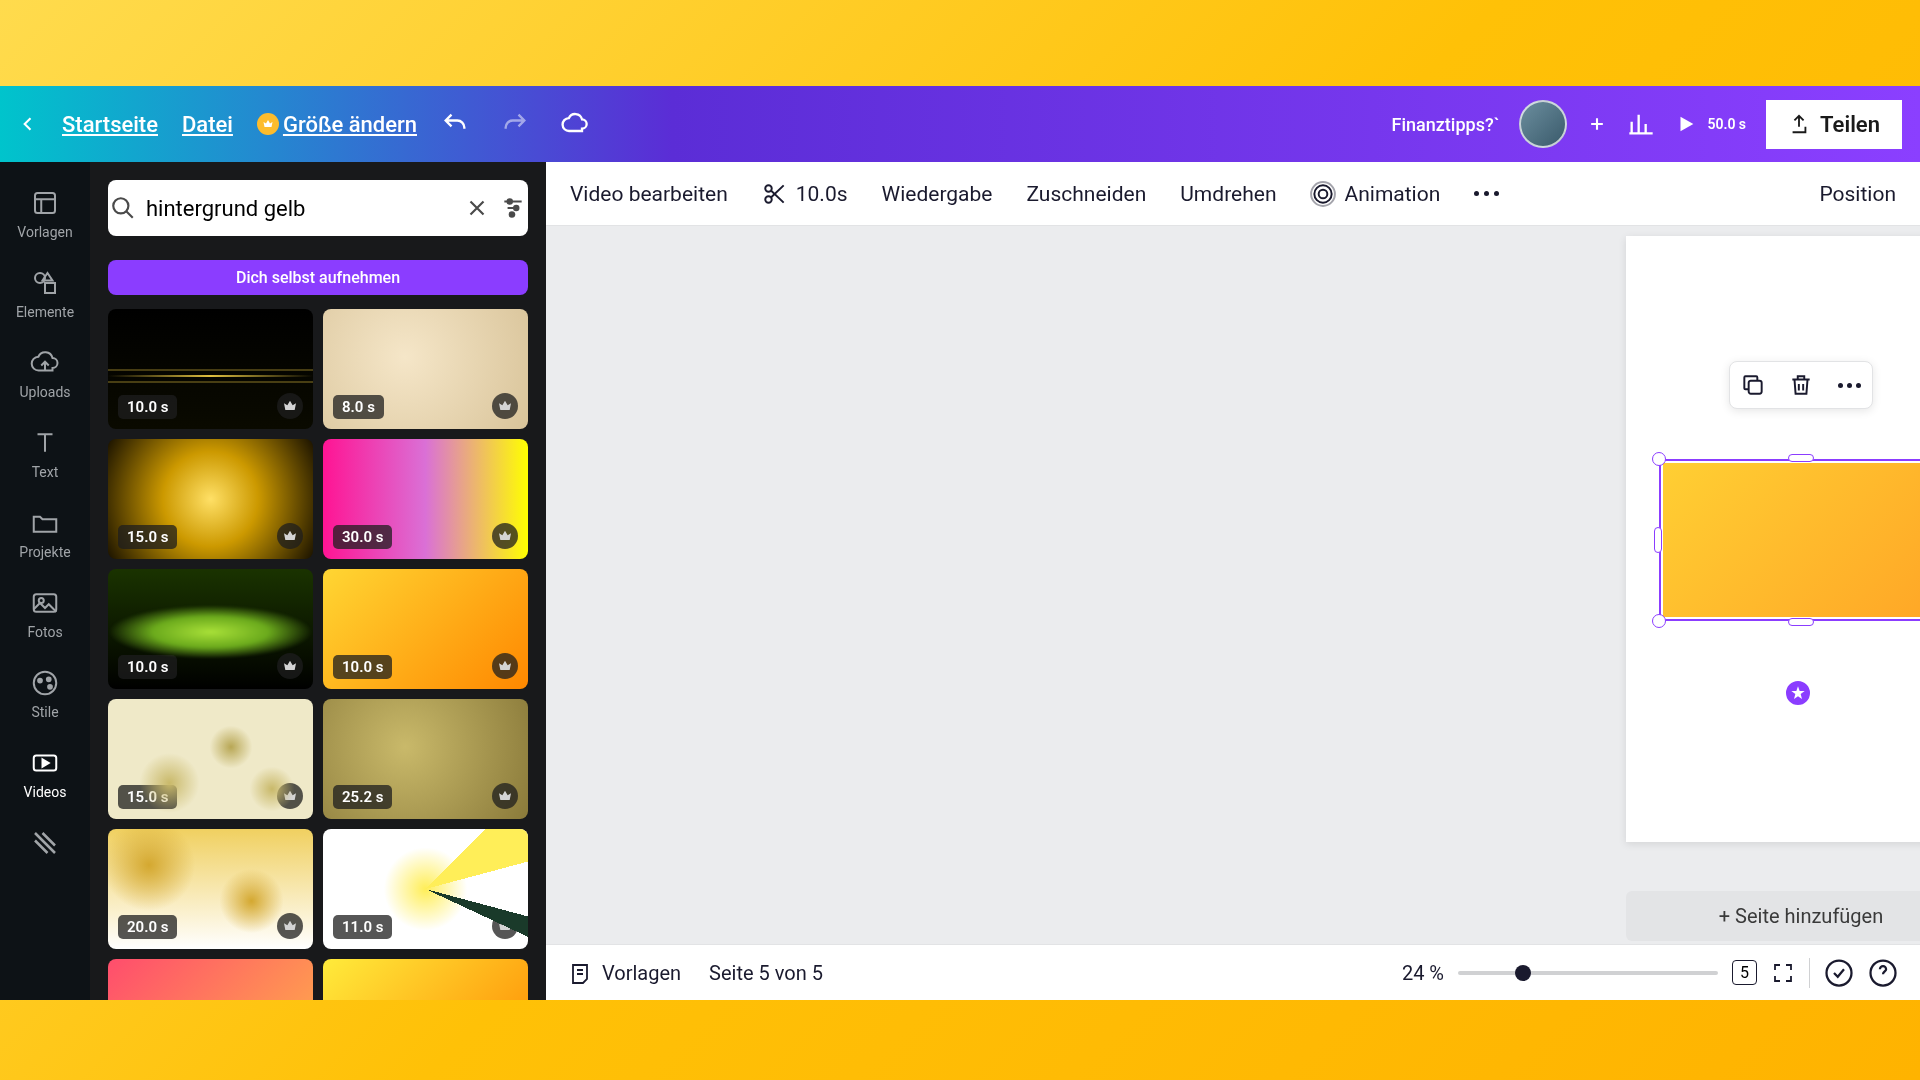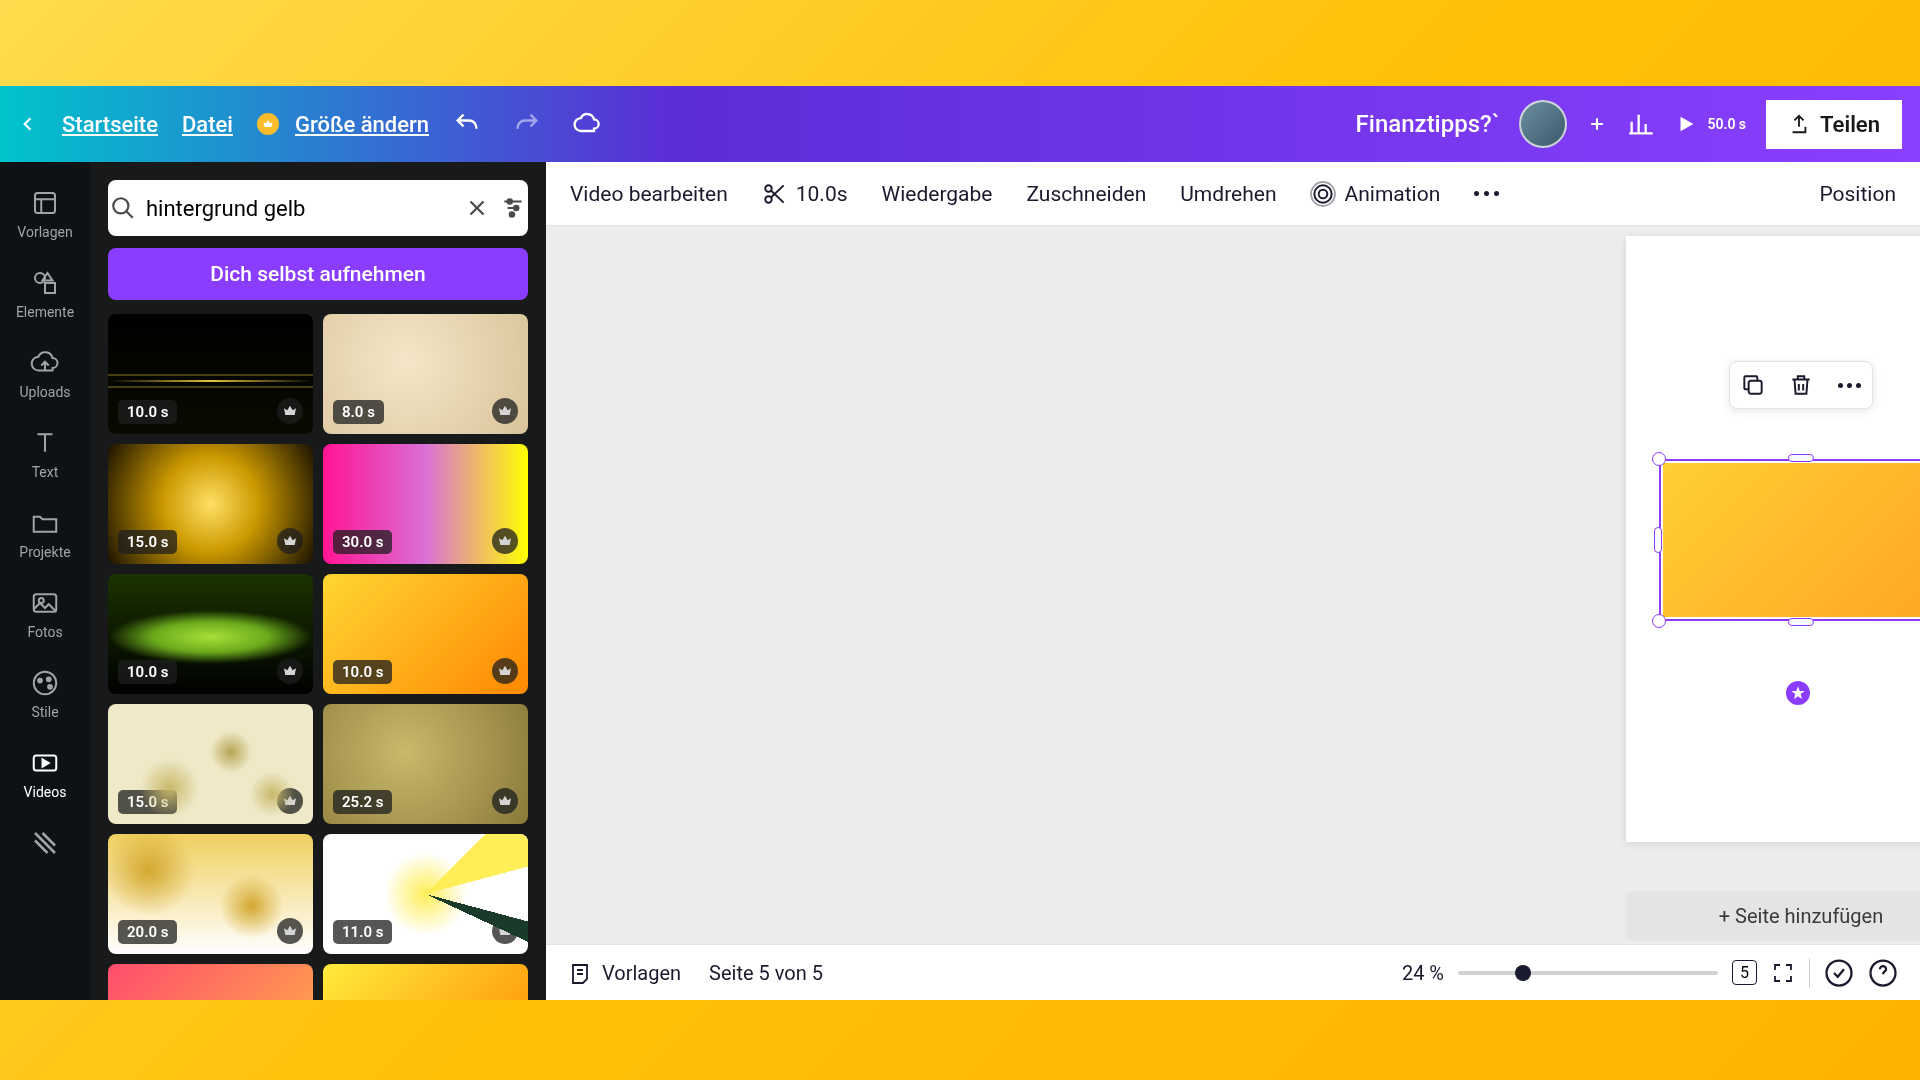--- a/index.html
+++ b/index.html
@@ -3,44 +3,44 @@
 <meta charset="utf-8">
 <style>
 * { margin: 0; padding: 0; box-sizing: border-box; font-family: -apple-system, BlinkMacSystemFont, "Segoe UI", Roboto, sans-serif; }
 body { width: 1920px; height: 1080px; overflow: hidden; background: linear-gradient(180deg, #ffd700 0%, #ffc107 100%); position: relative; }
 .outer-bg { position: absolute; inset: 0; background: linear-gradient(135deg, #ffdb4d 0%, #ffc107 50%, #ffb300 100%); }
 .app-frame { position: absolute; top: 86px; left: 0; right: 0; bottom: 80px; background: #fff; display: flex; flex-direction: column; }
 .top-header { height: 76px; background: linear-gradient(90deg, #00c4cc 0%, #5b2dd6 35%, #8b3fff 100%); display: flex; align-items: center; padding: 0 18px; color: #fff; gap: 24px; }
 .hdr-left { display: flex; align-items: center; gap: 24px; flex: 1; text-decoration: underline; }
 .back-chevron { width: 20px; height: 20px; }
 .hdr-item { font-size: 22px; font-weight: 500; cursor: pointer; }
-.resize-pill { display: flex; align-items: center; gap: 16px; }
+.resize-pill { display: flex; align-items: center; gap: 4px; }
 .crown-badge { width: 22px; height: 22px; border-radius: 50%; background: #fdbc2c; display: inline-flex; align-items: center; justify-content: center; }
 .hdr-icons { display: flex; align-items: center; gap: 32px; }
 .icn { width: 28px; height: 28px; stroke: #fff; fill: none; stroke-width: 2; }
 .hdr-right { display: flex; align-items: center; gap: 20px; }
-.project-name { font-size: 24px; font-weight: 500; }
+.project-name { font-size: 18px; font-weight: 500; }
 .avatar { width: 48px; height: 48px; border-radius: 50%; background: linear-gradient(135deg,#6b8e9e,#3a5a6b); border: 2px solid rgba(255,255,255,.7); background-size:cover; }
 .plus-circ { width: 20px; height: 20px; }
 .play-pill { display: flex; align-items: center; gap: 10px; font-size: 14px; font-weight: 600; }
 .share-btn { background: #fff; color: #1a1a1a; border-radius: 0; padding: 12px 22px; font-size: 22px; font-weight: 600; display: flex; align-items: center; gap: 10px; }
 .share-btn svg { stroke: #1a1a1a; }
 
 .main-row { flex: 1; display: flex; min-height: 0; }
 .nav-rail { width: 90px; background: #0d1216; display: flex; flex-direction: column; padding-top: 12px; }
 .rail-item { display: flex; flex-direction: column; align-items: center; gap: 6px; padding: 14px 4px; color: #a0a4a8; cursor: pointer; }
 .rail-item.active { color: #fff; }
 .rail-item svg { width: 30px; height: 30px; stroke: currentColor; fill: none; stroke-width: 1.6; }
 .rail-label { font-size: 14px; }
 
 .side-panel { width: 456px; background: #18191b; display: flex; flex-direction: column; padding: 18px 18px 0 18px; position: relative; }
 .search-bar { background: #fff; border-radius: 8px; height: 56px; display: flex; align-items: center; padding: 0 2px; gap: 10px; }
 .search-bar input { flex: 1; border: none; outline: none; font-size: 22px; background: transparent; }
 .search-bar svg { width: 26px; height: 26px; stroke: #4a4a4a; fill: none; stroke-width: 2; }
-.record-btn { margin-top: 12px; background: #8b3dff; color: #fff; border-radius: 8px; height: 52px; display: flex; align-items: center; justify-content: center; font-size: 21px; font-weight: 500; }
+.record-btn { margin-top: 24px; background: #8b3dff; color: #fff; border-radius: 8px; height: 35px; display: flex; align-items: center; justify-content: center; font-size: 16px; font-weight: 500; }
 .grid { margin-top: 14px; display: grid; grid-template-columns: 1fr 1fr; gap: 10px; overflow-y: auto; flex: 1; }
 .thumb { position: relative; height: 120px; border-radius: 8px; overflow: hidden; }
 .thumb .dur { position: absolute; left: 10px; bottom: 10px; background: rgba(30,30,30,.75); color: #fff; font-size: 15px; font-weight: 600; padding: 3px 9px; border-radius: 5px; }
 .thumb .crown { position: absolute; right: 10px; bottom: 10px; width: 26px; height: 26px; border-radius: 50%; background: rgba(30,30,30,.75); display: flex; align-items: center; justify-content: center; }
 .thumb .crown svg { width: 16px; height: 16px; fill: #d4d4d4; }
 .t1 { background: linear-gradient(180deg,#000 0%,#0a0a00 100%); position:relative; }
 .t1::after{content:"";position:absolute;left:0;right:0;top:55%;height:2px;background:linear-gradient(90deg,transparent,#e0c040,transparent);box-shadow:0 6px 0 0 rgba(224,192,64,.3),0 -6px 0 0 rgba(224,192,64,.3);}
 .t2 { background: radial-gradient(circle at 40% 40%, #f5e6c8 0%, #d9c49a 100%); }
 .t3 { background: radial-gradient(circle at 50% 50%, #ffe066 0%, #cc9900 40%, #1a1200 100%); }
 .t4 { background: linear-gradient(90deg,#ff1493 0%,#da70d6 50%,#ffff00 100%); padding-left: 28px; }

